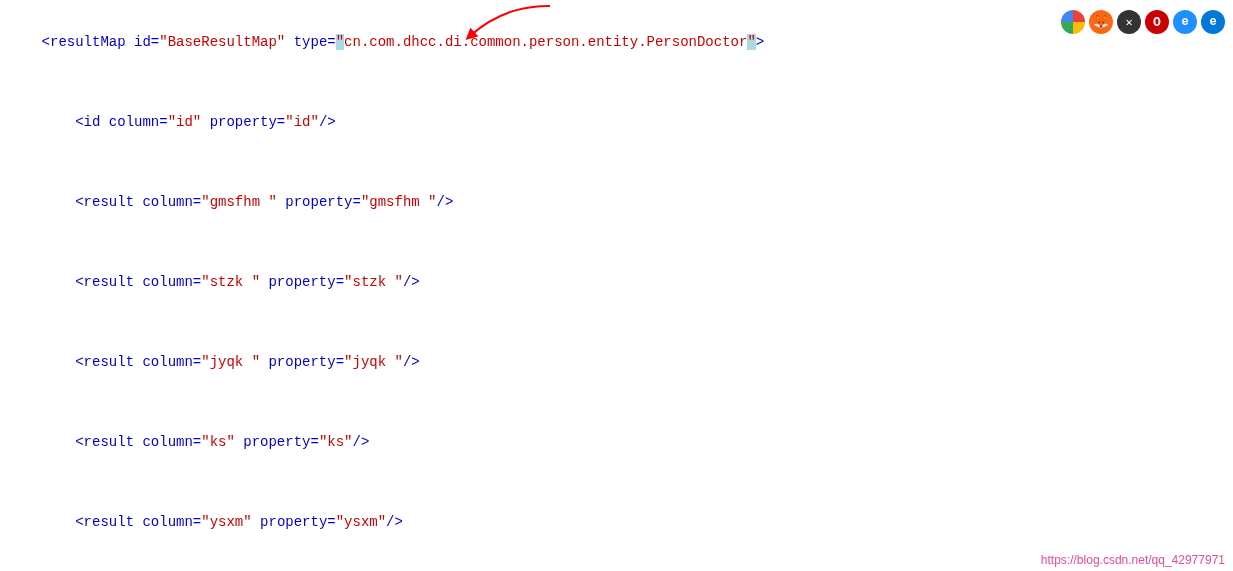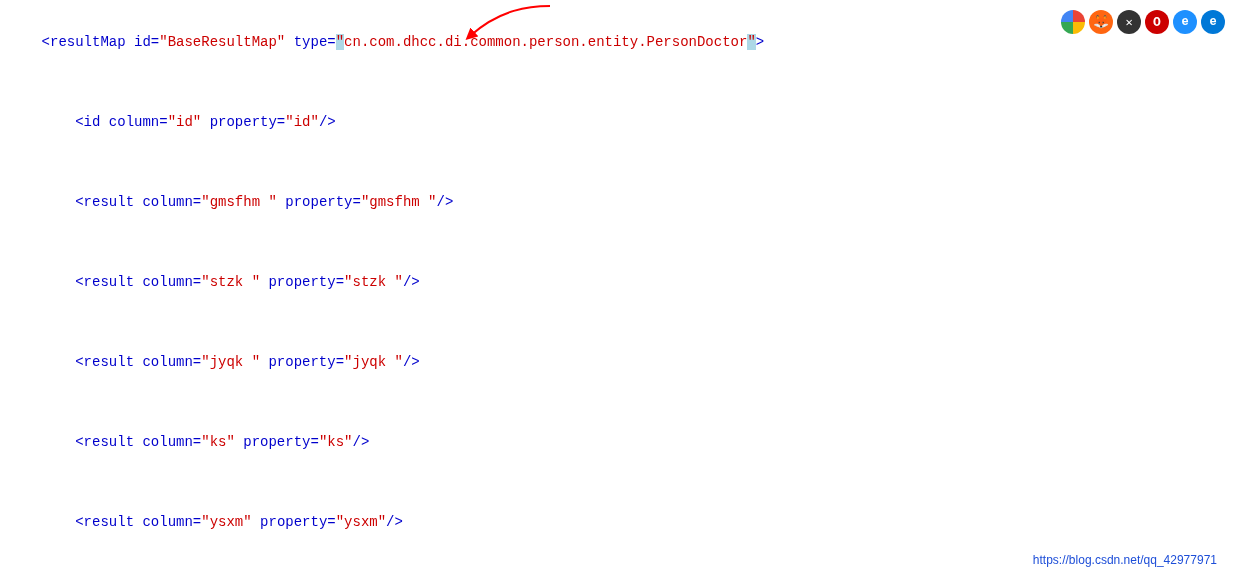--- a/index.html
+++ b/index.html
@@ -62,23 +62,23 @@
       left: 440px;
       width: 120px;
       height: 40px;
       pointer-events: none;
     }
 
     
     .bottom-url {
       position: absolute;
       bottom: 4px;
-      right: 16px;
+      right: 8px;
       font-size: 12px;
-      color: #1d4ed8;
+      color: #ec4899;
       font-family: Arial, sans-serif;
       margin-left: 12px;
     }
   </style>
 </head>
 <body>
 
 <div class="code-area">
 
   <svg class="red-arrow" viewBox="0 0 120 40" xmlns="http://www.w3.org/2000/svg">

